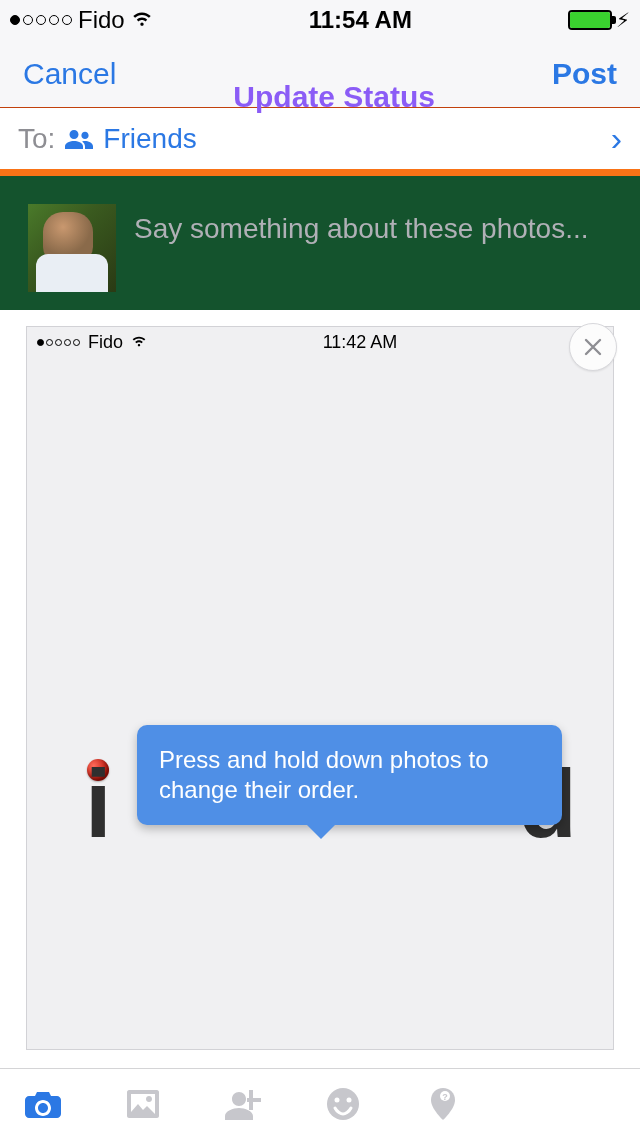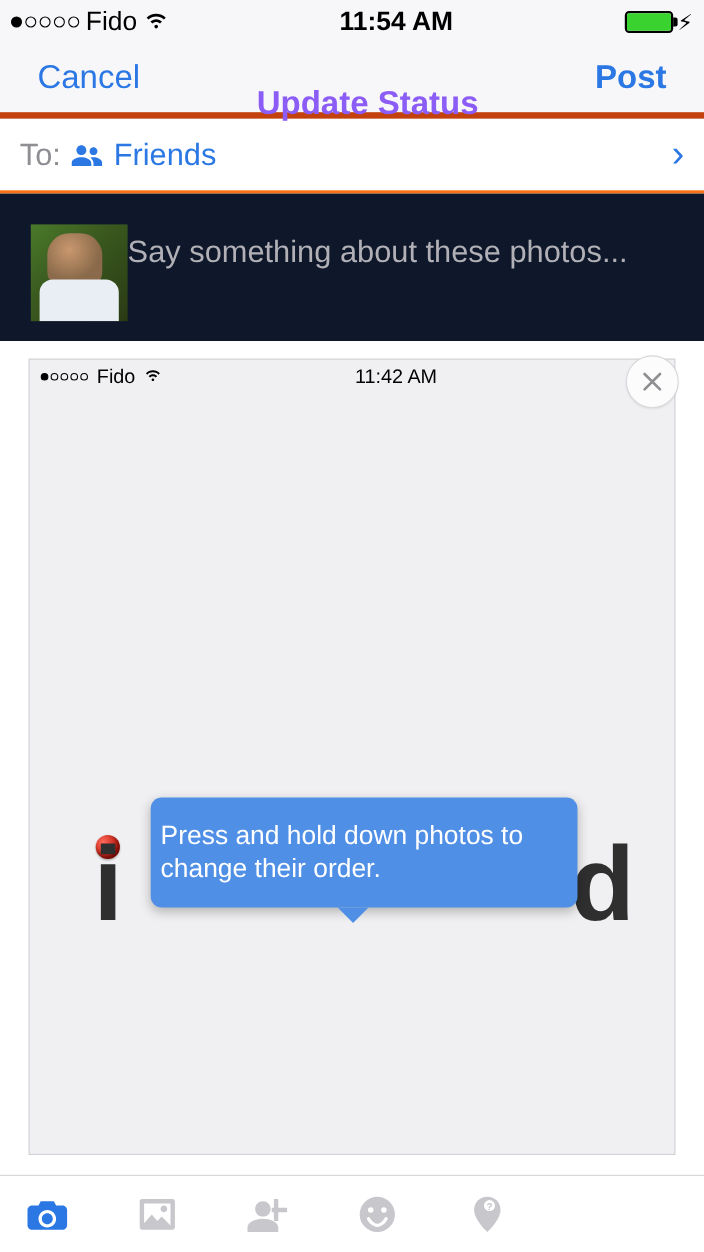--- a/index.html
+++ b/index.html
@@ -38,51 +38,52 @@
       content: ''; position: absolute; right: -6px; top: 4px; width: 4px; height: 8px;
       background: #000; border-radius: 0 2px 2px 0;
     }
     .battery-fill { height: 100%; background: #3ad22f; border-radius: 2px; }
     .bolt { font-size: 20px; }
 
     
     .nav-bar {
       height: 68px;
       background: #f7f7f9;
-      border-bottom: 6px solid #c2410c;
+      border-bottom: 1px solid #c2410c;
       display: flex;
       align-items: center;
       justify-content: space-between;
-      padding: 0 34px;
+      padding: 0 23px;
     }
     .nav-btn { color: #2b78e4; font-size: 30px; }
     .nav-title { color: #8b5cf6; font-size: 30px; font-weight: 700; margin-top: 47px; }
 
     
     .audience-row {
       height: 68px;
-      border-bottom: 3px solid #f97316;
+      border-bottom: 7px solid #f97316;
       display: flex;
       align-items: center;
       justify-content: space-between;
       padding: 0 18px;
       background: #fff;
     }
     .aud-left { display: flex; align-items: center; gap: 10px; font-size: 28px; }
     .to-label { color: #8e8e93; }
     .friends-icon { color: #2b78e4; display:flex; align-items:center; }
     .friends-text { color: #2b78e4; }
     .chevron { color: #2b78e4; font-size: 34px; font-weight: 300; }
 
     
     .compose-row {
       display: flex;
       align-items: flex-start;
       padding: 28px 18px 18px 28px;
-      background:#0f172a;
+      gap: 18px;
+      background:#14532d;
     }
     .avatar {
       width: 88px; height: 88px;
       background: linear-gradient(135deg,#4a7a2a 0%, #3a5a1f 40%, #2a3a14 100%);
       position: relative;
       overflow:hidden;
     }
     .avatar::before{
       content:''; position:absolute; left:15px; top:8px; width:50px; height:50px;
       background: radial-gradient(circle at 40% 30%, #c9986f 0%, #8a6a4a 60%);
@@ -132,25 +133,25 @@
       background: radial-gradient(circle at 30% 30%, #ff6a5a, #b51208 70%);
       box-shadow: inset -2px -3px 4px rgba(0,0,0,0.4), 0 1px 2px rgba(0,0,0,0.3);
       position:absolute; left:60px; top:432px;
     }
     .logo-text-left{ position:absolute; left:58px; top:422px; font-size:96px; font-weight:700; color:#2f2f2f;}
     .logo-text-right{ position:absolute; right:36px; top:422px; font-size:96px; font-weight:700; color:#2f2f2f;}
 
     
     .tooltip{
       position:absolute; left:110px; top:398px;
-      width:388px;
+      width:425px;
       background:#4f8fe6;
       color:#fff;
       border-radius:10px;
-      padding:20px 9px;
+      padding:20px 22px;
       font-size:24px;
       line-height:30px;
       box-shadow: 0 4px 10px rgba(0,0,0,0.25);
     }
     .tooltip::after{
       content:''; position:absolute; left:170px; bottom:-14px;
       border-left:14px solid transparent;
       border-right:14px solid transparent;
       border-top:14px solid #4f8fe6;
     }

